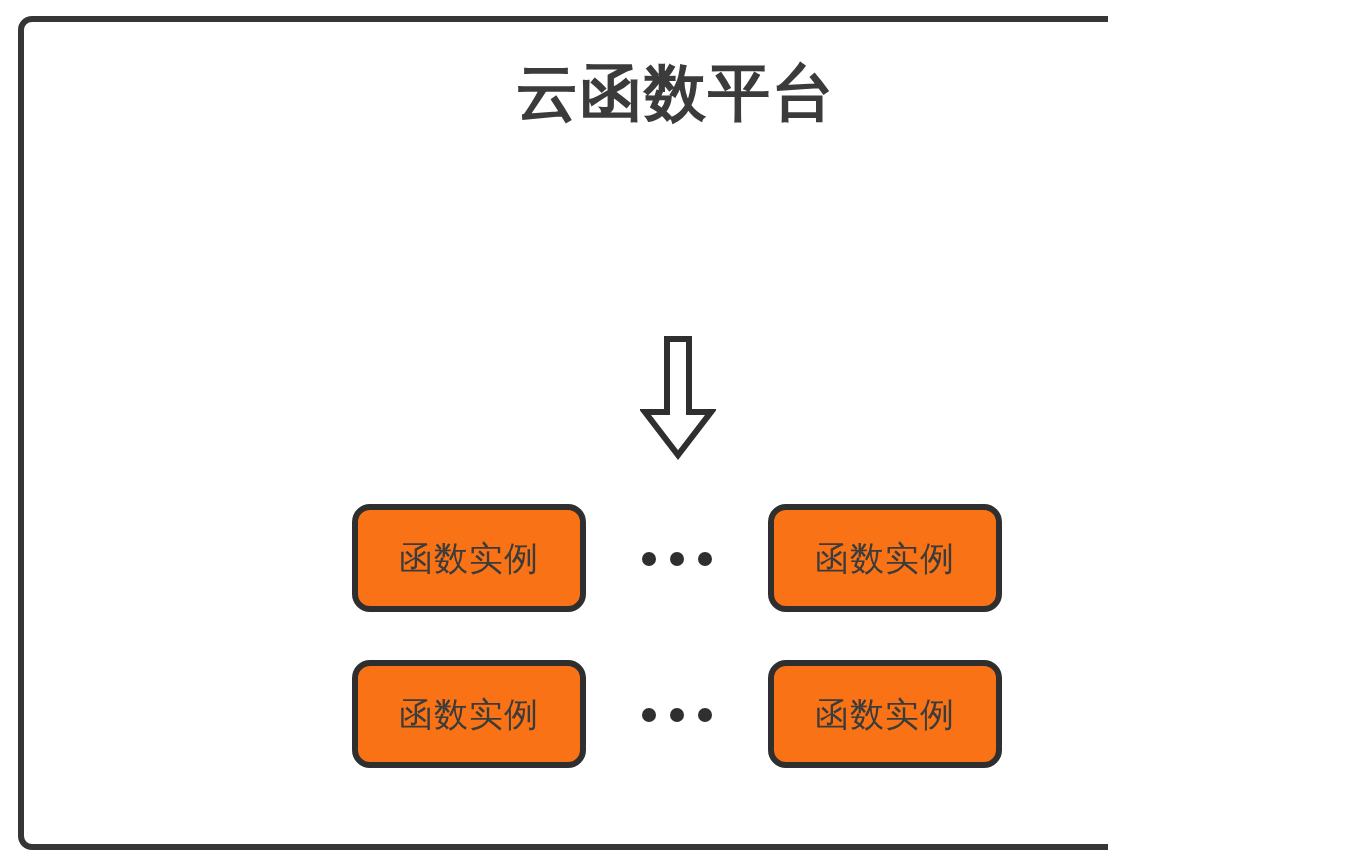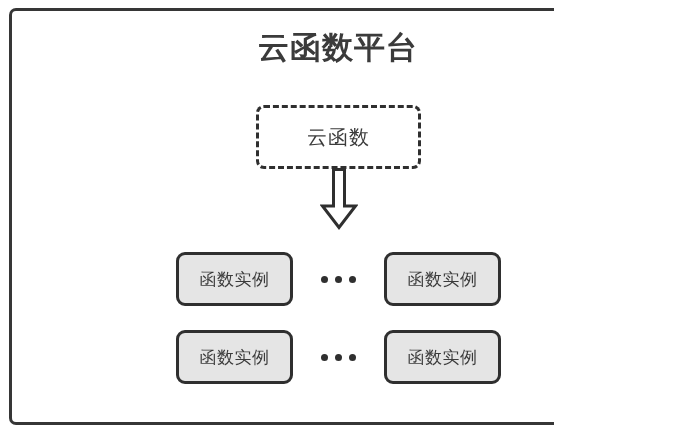--- a/index.html
+++ b/index.html
@@ -84,21 +84,21 @@
     justify-content: space-between;
   }
   #instance-row-1 { top: 252px; }
   #instance-row-2 { top: 330px; }
   .instance-box {
     box-sizing: border-box;
     width: 117px;
     height: 54px;
     border: 3px solid #2f2f2f;
     border-radius: 9px;
-    background: #e5e5e5;
+    background: #f97316;
     display: flex;
     align-items: center;
     justify-content: center;
   }
   .instance-box .box-label {
     font-size: 17px;
     color: #3b3b3b;
     letter-spacing: 0.5px;
     white-space: nowrap;
   }
@@ -134,23 +134,20 @@
 <div id="canvas">
 
   <div id="platform-frame">
 
     
 
   </div>
 
   <div id="platform-title">云函数平台</div>
 
-  <div id="cloud-function-box">
-    <span class="box-label">云函数</span>
-  </div>
 
   <div id="flow-arrow">
     <svg width="38" height="62" viewBox="0 0 38 62" xmlns="http://www.w3.org/2000/svg">
       <polygon points="13.5,1.5 24.5,1.5 24.5,38 35.5,38 19,59.5 2.5,38 13.5,38" fill="#ffffff" stroke="#2f2f2f" stroke-width="3" stroke-linejoin="miter"></polygon>
     </svg>
   </div>
 
   <div class="instance-row" id="instance-row-1">
     <div class="instance-box">
       <span class="box-label">函数实例</span>

